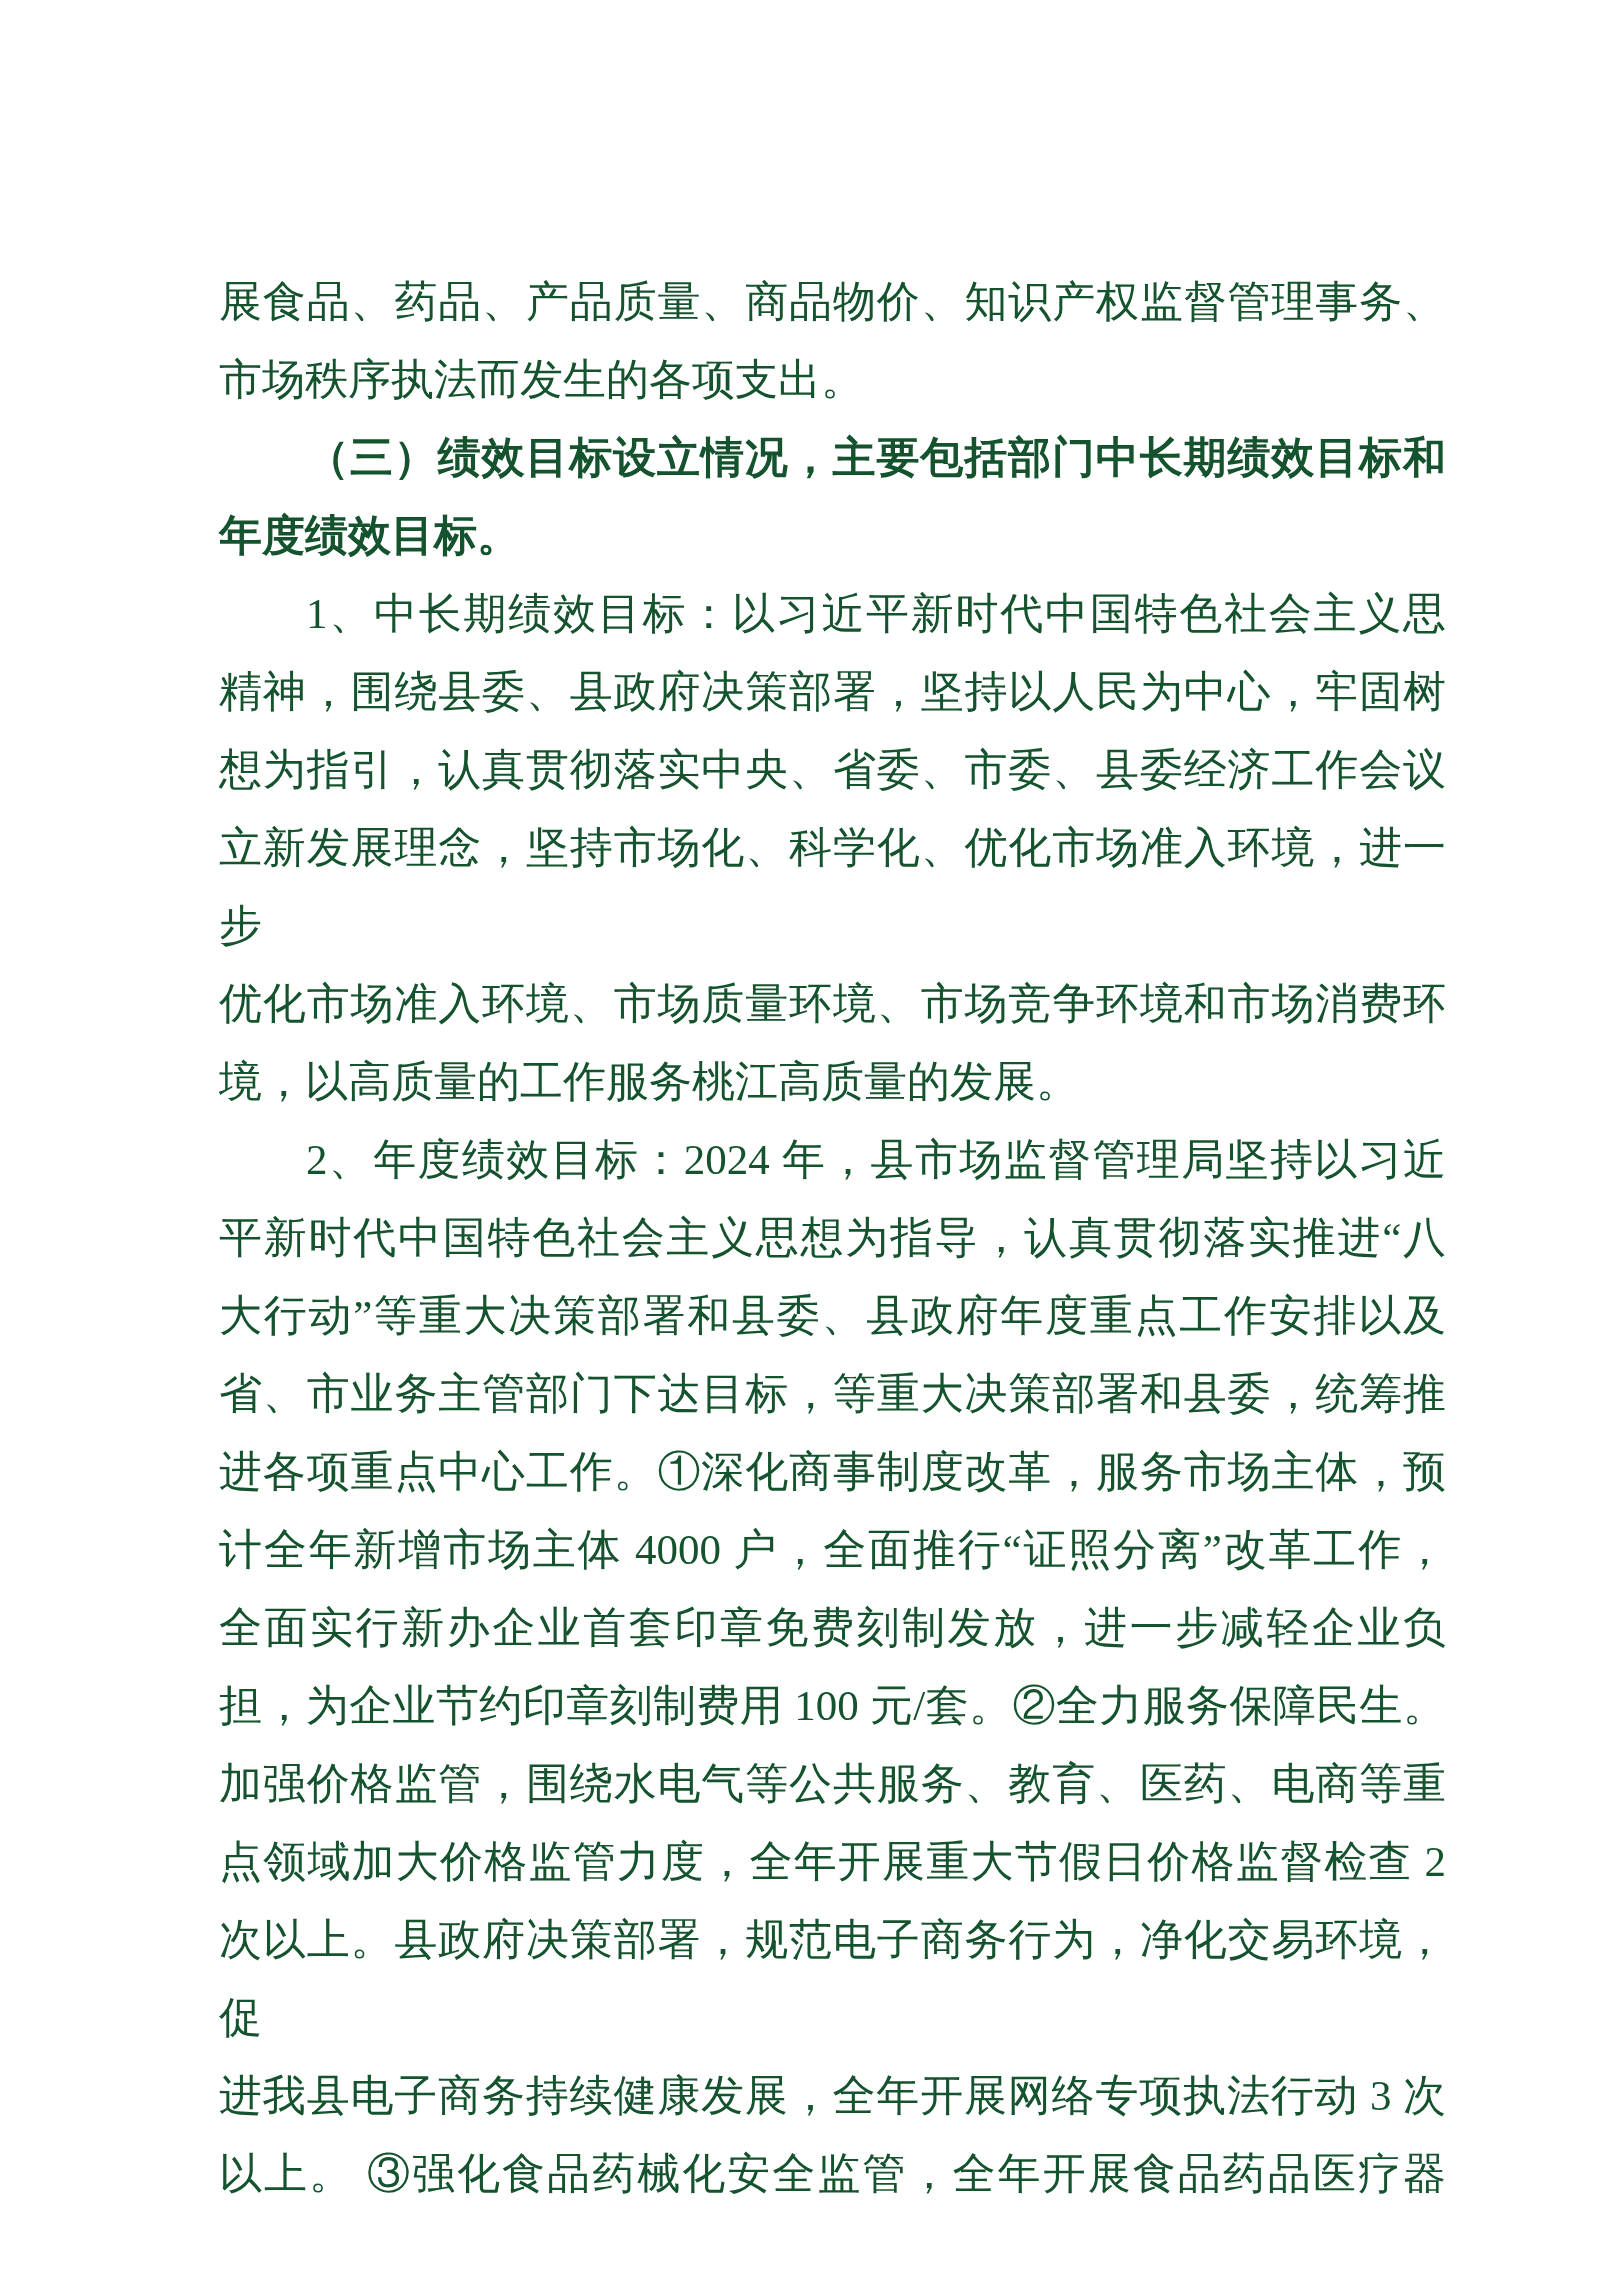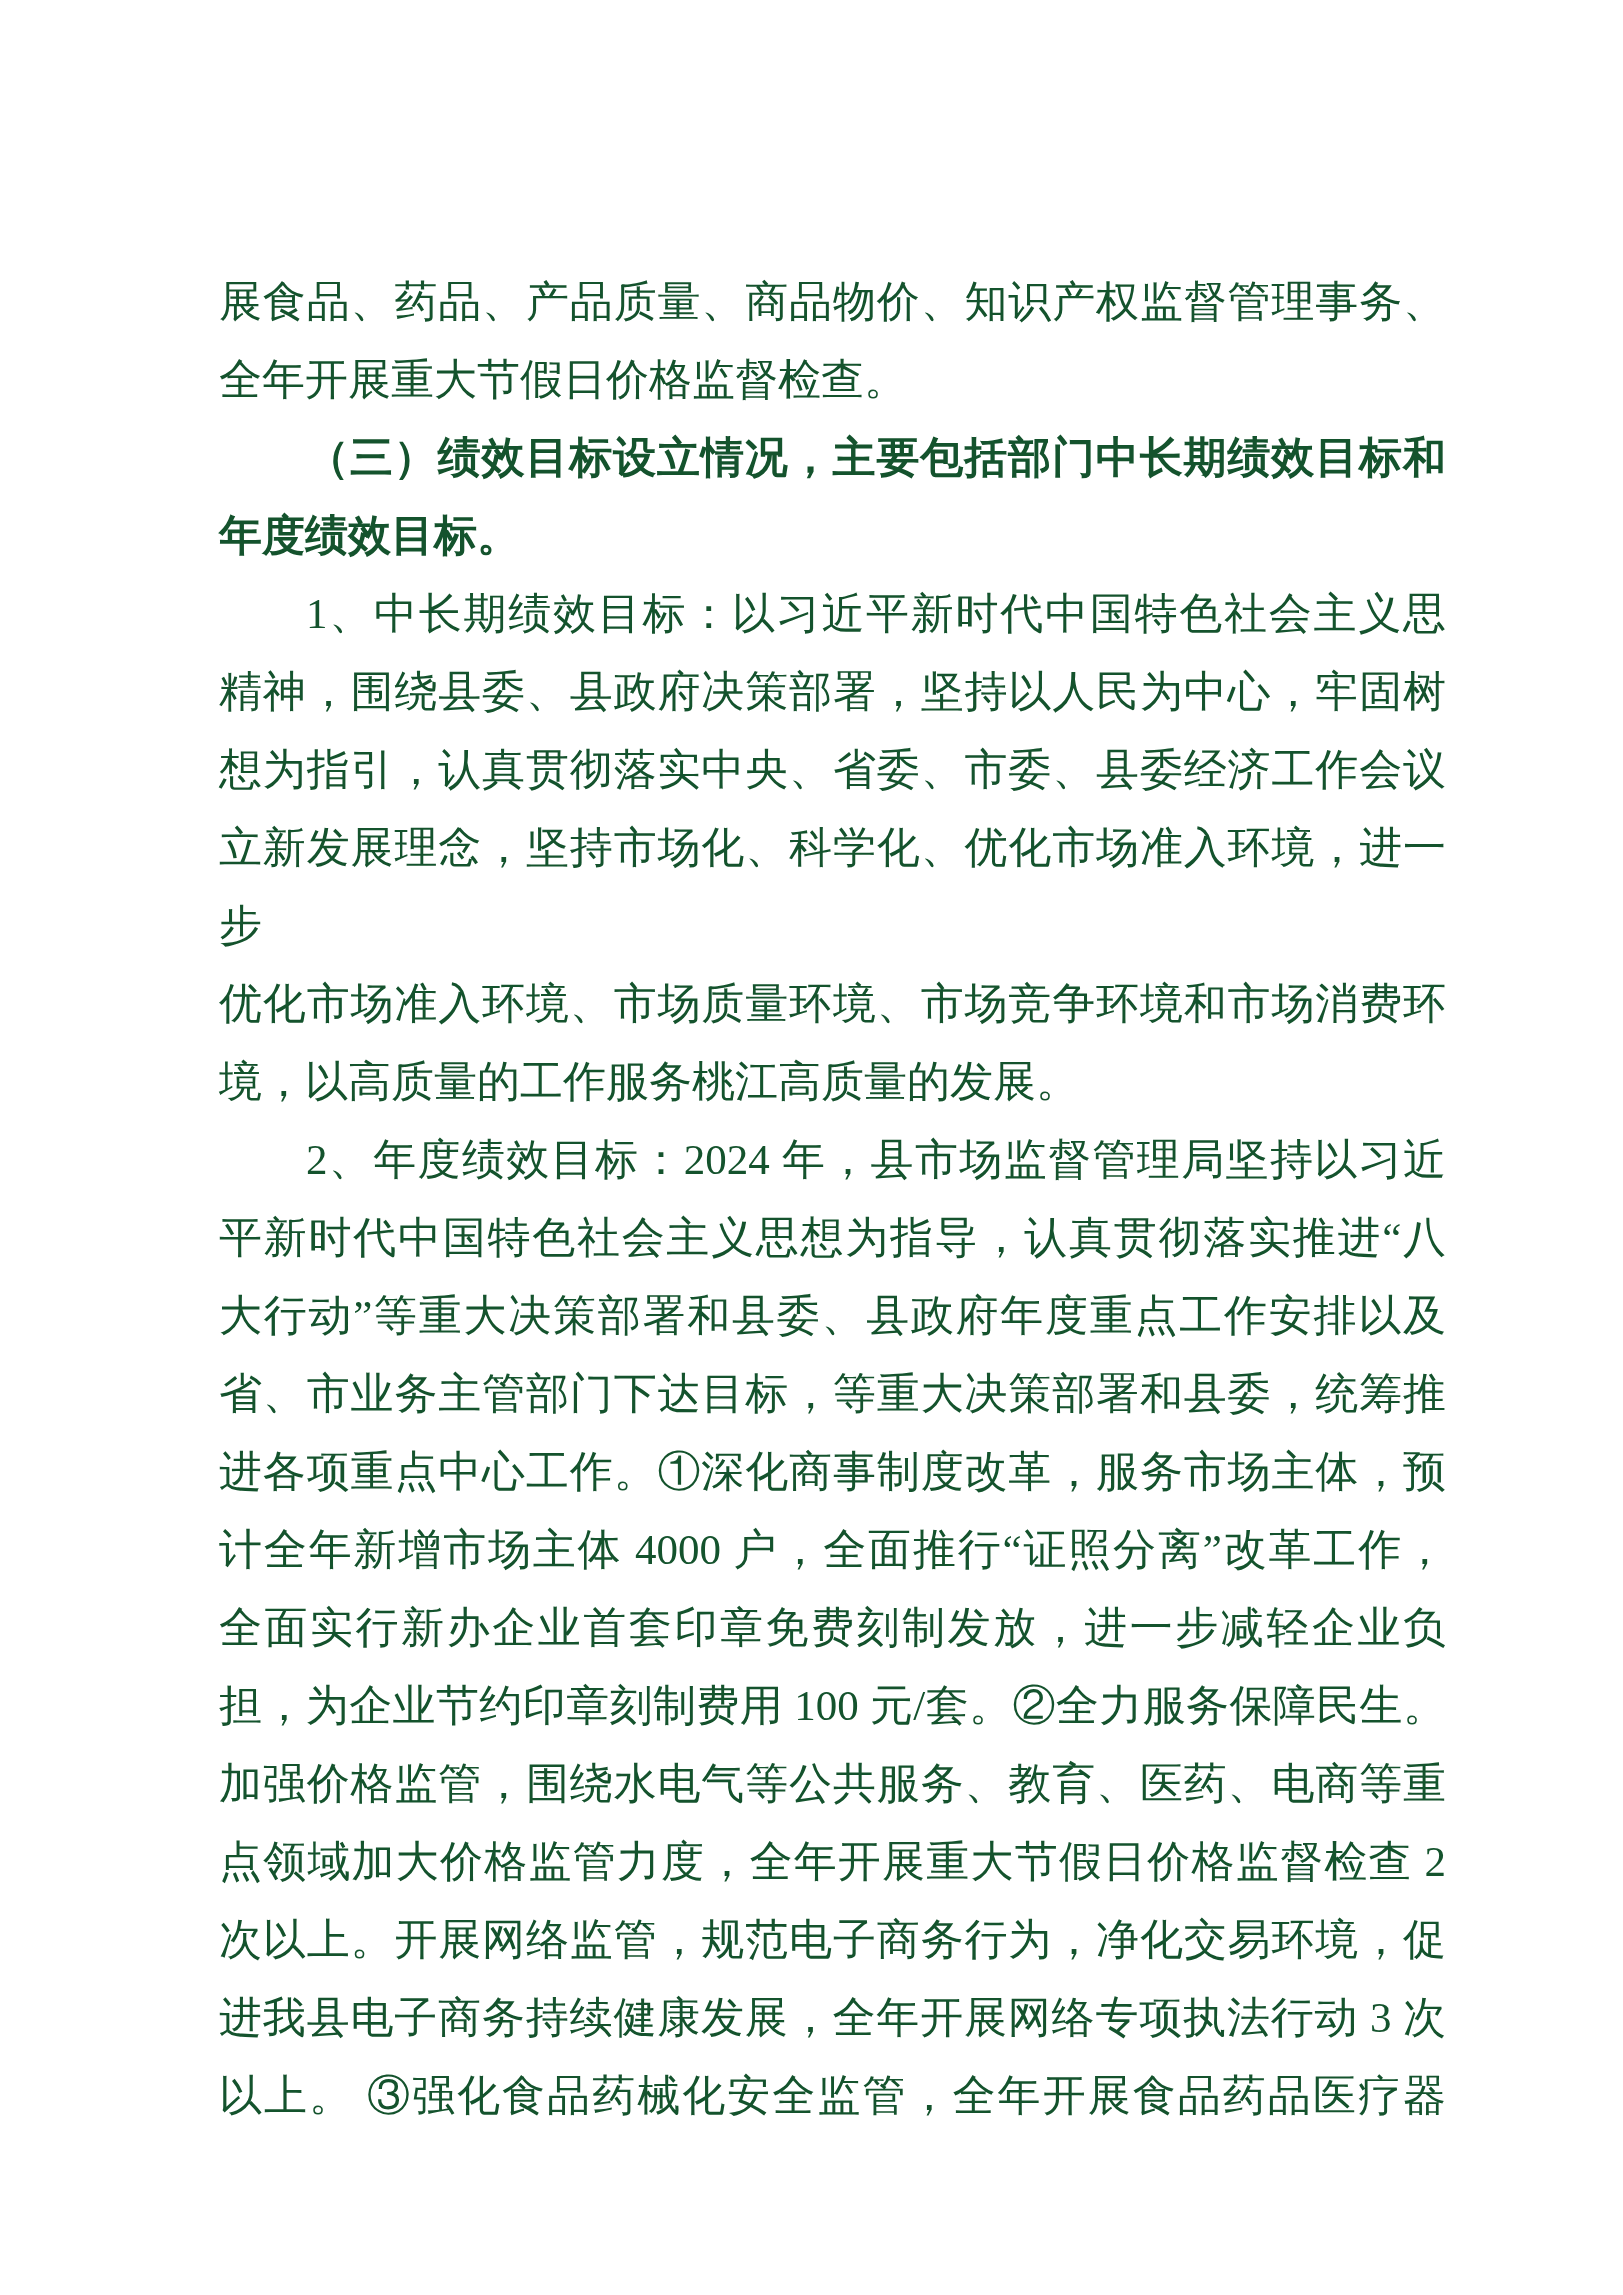--- a/index.html
+++ b/index.html
@@ -39,21 +39,21 @@
     padding-left: 87px;
   }
 </style>
 </head>
 <body>
 
 <main class="page" style="background: rgb(255, 255, 255);">
   <div class="content" id="content" style="color: #14532d;">
       <div class="paragraph">
         <div class="line just">展食品、药品、产品质量、商品物价、知识产权监督管理事务、</div>
-        <div class="line">全年开展重大节假日价格监督检查。</div>
+        <div class="line">市场秩序执法而发生的各项支出。</div>
       </div>
       <div class="paragraph bold">
         <div class="line just indent">（三）绩效目标设立情况，主要包括部门中长期绩效目标和</div>
         <div class="line">年度绩效目标。</div>
       </div>
       <div class="paragraph">
         <div class="line just indent">1、中长期绩效目标：以习近平新时代中国特色社会主义思</div>
         <div class="line just">精神，围绕县委、县政府决策部署，坚持以人民为中心，牢固树</div>
         <div class="line just">想为指引，认真贯彻落实中央、省委、市委、县委经济工作会议</div>
         <div class="line just">立新发展理念，坚持市场化、科学化、优化市场准入环境，进一步</div>
@@ -64,19 +64,19 @@
         <div class="line just indent">2、年度绩效目标：2024 年，县市场监督管理局坚持以习近</div>
         <div class="line just">平新时代中国特色社会主义思想为指导，认真贯彻落实推进“八</div>
         <div class="line just">大行动”等重大决策部署和县委、县政府年度重点工作安排以及</div>
         <div class="line just">省、市业务主管部门下达目标，等重大决策部署和县委，统筹推</div>
         <div class="line just">进各项重点中心工作。①深化商事制度改革，服务市场主体，预</div>
         <div class="line just">计全年新增市场主体 4000 户，全面推行“证照分离”改革工作，</div>
         <div class="line just">全面实行新办企业首套印章免费刻制发放，进一步减轻企业负</div>
         <div class="line just">担，为企业节约印章刻制费用 100 元/套。②全力服务保障民生。</div>
         <div class="line just">加强价格监管，围绕水电气等公共服务、教育、医药、电商等重</div>
         <div class="line just">点领域加大价格监管力度，全年开展重大节假日价格监督检查 2</div>
-        <div class="line just">次以上。开展网络监管，规范电子商务行为，净化交易环境，促</div>
+        <div class="line just">次以上。县政府决策部署，规范电子商务行为，净化交易环境，促</div>
         <div class="line just">进我县电子商务持续健康发展，全年开展网络专项执法行动 3 次</div>
         <div class="line just">以上。 ③强化食品药械化安全监管，全年开展食品药品医疗器</div>
       </div>
     </div>
 </main>
 
 
 </body></html>

